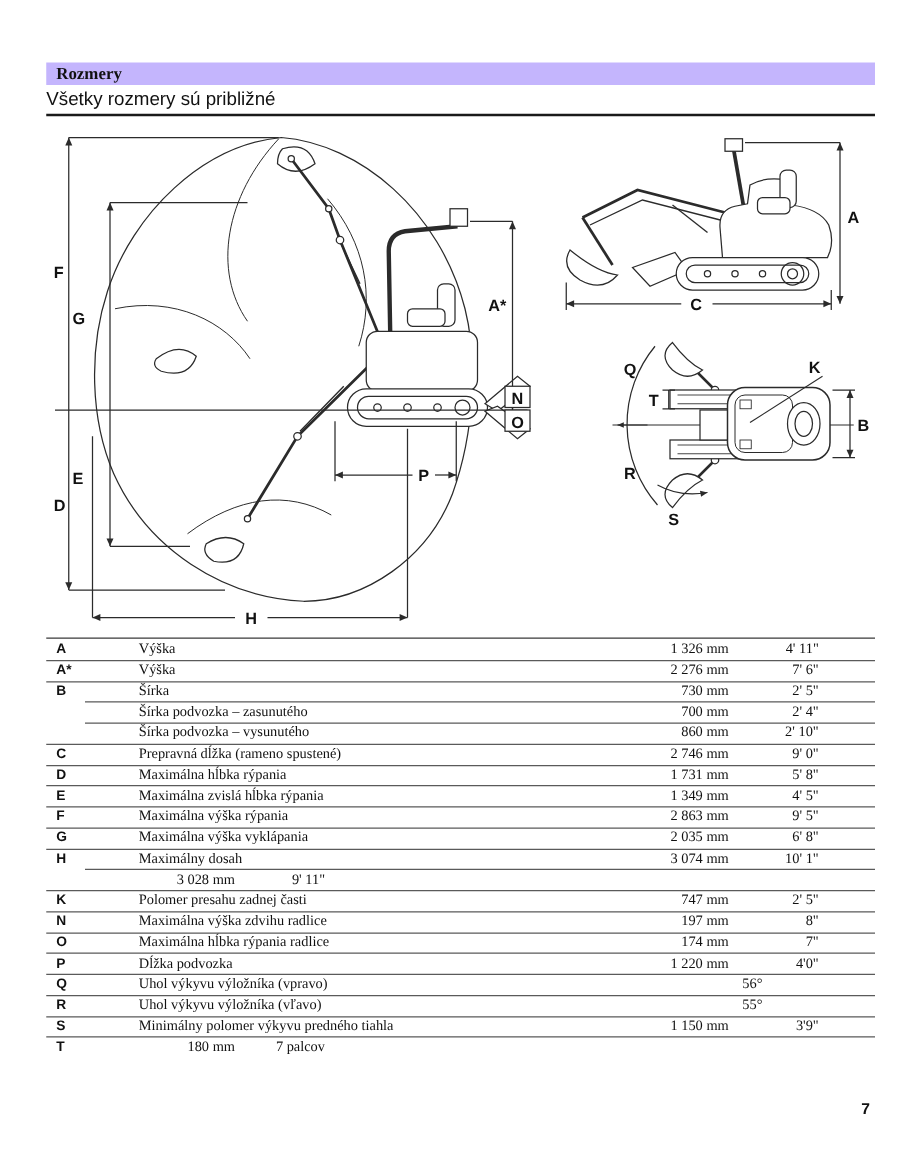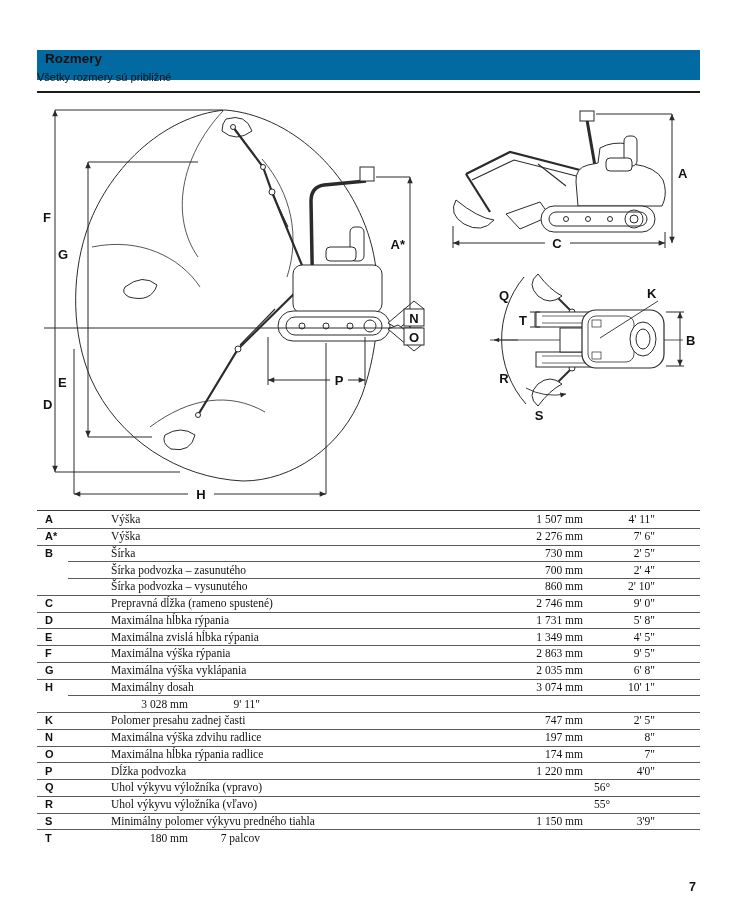--- a/index.html
+++ b/index.html
@@ -1,23 +1,23 @@
 <!DOCTYPE html>
 <html><head>
 <meta charset="utf-8">
 <style>
   html,body{margin:0;padding:0;}
   body{
     width:732px;height:923px;background:#ffffff;position:relative;
     font-family:"Liberation Sans",sans-serif;color:#1a1a1a;overflow:hidden;
   }
   .page{position:absolute;inset:0;background:#fff;}
-  .title-bar{position:absolute;left:37px;top:50px;width:663px;height:30px;background:#0369a1;}
+  .title-bar{position:absolute;left:37px;top:50px;width:663px;height:18px;background:#c4b5fd;font-family:Liberation Serif, serif;}
   .title-bar span{display:block;font-weight:bold;font-size:13.5px;line-height:18px;padding-left:8px;color:#111;}
-  .subtitle{position:absolute;left:37px;top:71px;font-size:11px;color:#111;}
+  .subtitle{position:absolute;left:37px;top:71px;font-size:15px;color:#111;}
   .section-rule{position:absolute;left:37px;top:91px;width:663px;height:2px;background:#1a1a1a;}
   .svg-abs{position:absolute;}
   .dlabel text{font-family:"Liberation Sans",sans-serif;font-weight:bold;font-size:13px;fill:#111;}
 
   .spec-table{position:absolute;left:37px;top:510px;width:663px;border-top:1.6px solid #3a3a3a;}
   .trow{display:flex;align-items:center;height:16.75px;position:relative;
         font-family:"Liberation Serif",serif;font-size:11.5px;color:#111;}
   .trow + .trow::before{content:"";position:absolute;left:0;right:0;top:0;height:1px;background:#5a5a5a;}
   .trow.sub + .trow::before, .trow + .trow.sub::before{background:#5a5a5a;}
   .trow.sub::before{left:31px;}
@@ -193,21 +193,21 @@
       <text x="61" y="152" text-anchor="middle">S</text>
       <text x="169" y="30">K</text>
       <text x="208" y="77">B</text>
     </g>
   </svg>
 
   <div class="spec-table">
       <div class="trow">
         <span class="tkey">A</span>
         <span class="tlabel">Výška</span>
-        <span class="tmetric">1 507 mm</span>
+        <span class="tmetric">1 326 mm</span>
         <span class="timperial">4' 11"</span>
       </div>
       <div class="trow">
         <span class="tkey">A*</span>
         <span class="tlabel">Výška</span>
         <span class="tmetric">2 276 mm</span>
         <span class="timperial">7' 6"</span>
       </div>
       <div class="trow">
         <span class="tkey">B</span>

